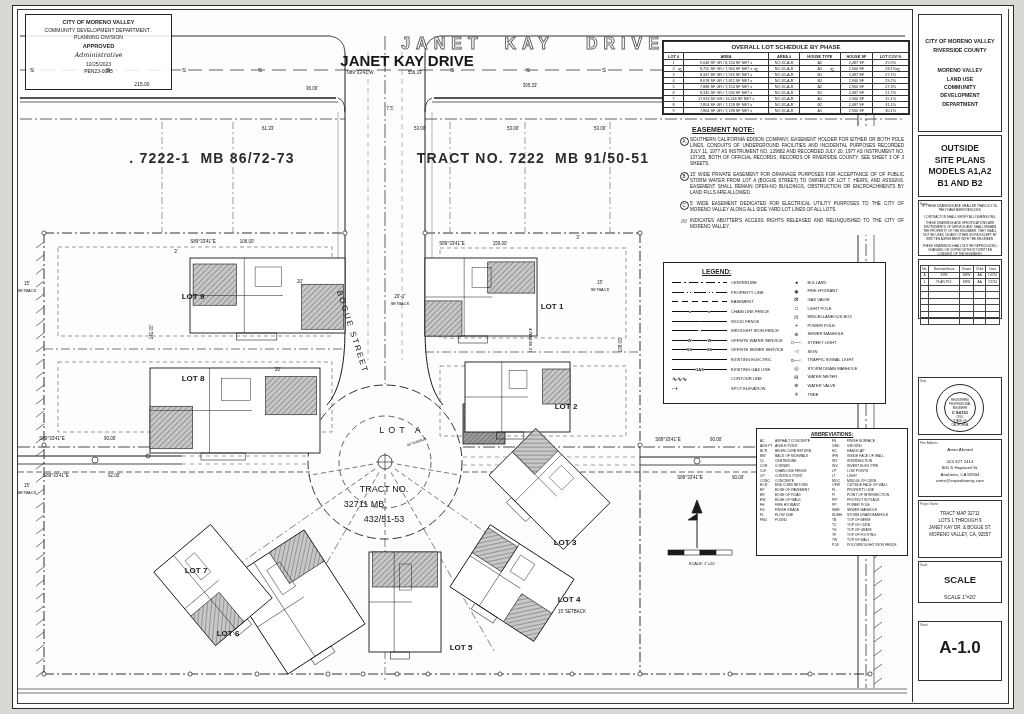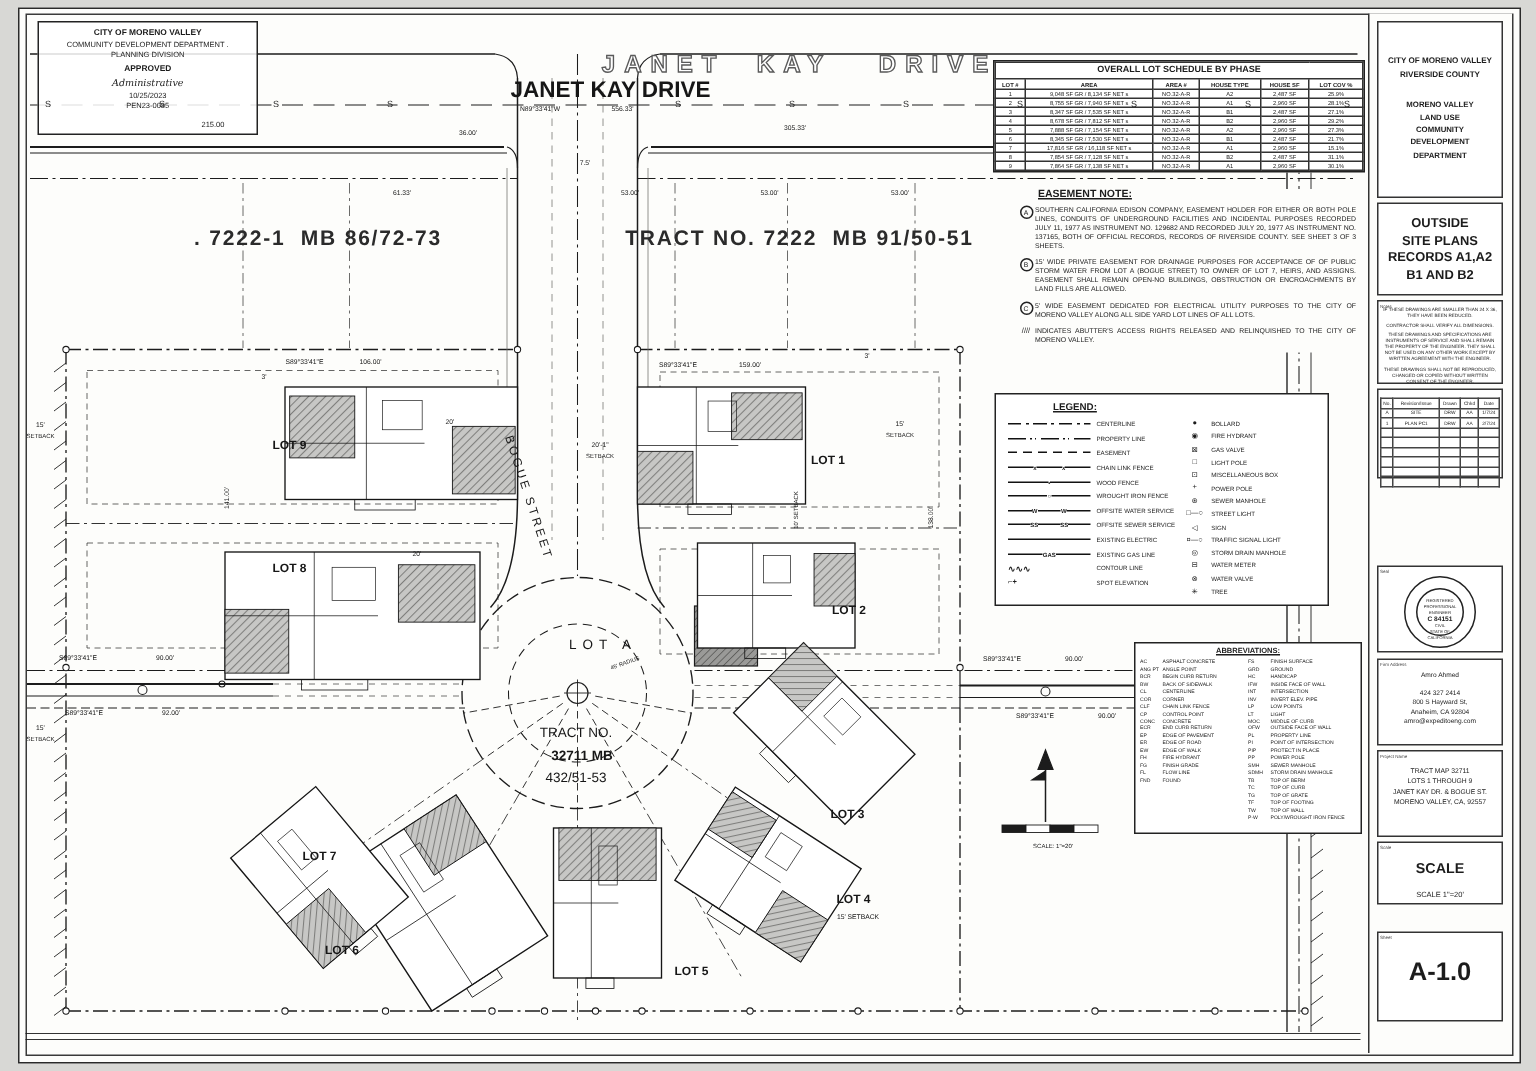--- a/index.html
+++ b/index.html
@@ -734,31 +734,31 @@
 </div>
 
 <div id="labels">
     <div class="lbl b" style="left: 407px; top: 60px; font-size: 15px; transform: translate(-50%, -50%);">JANET KAY DRIVE</div>
     <div class="lbl outline" style="left: 533px; top: 44px; font-size: 16px; transform: translate(-50%, -50%);">JANET  KAY   DRIVE</div>
     <div class="lbl tract" style="left: 212px; top: 158px; font-size: 14px; transform: translate(-50%, -50%);">. 7222-1  MB 86/72-73</div>
     <div class="lbl tract" style="left: 533px; top: 158px; font-size: 14px; transform: translate(-50%, -50%);">TRACT NO. 7222  MB 91/50-51</div>
     <div class="lbl" style="left: 352px; top: 332px; font-size: 8px; letter-spacing: 2px; transform: translate(-50%, -50%) rotate(72deg);">BOGUE STREET</div>
     <div class="lbl" style="left: 402px; top: 430px; font-size: 9px; letter-spacing: 4px; transform: translate(-50%, -50%);">LOT A</div>
     <div class="lbl" style="left: 384px; top: 489px; font-size: 9px; transform: translate(-50%, -50%);">TRACT NO.</div>
-    <div class="lbl" style="left: 388px; top: 504px; font-size: 9px; transform: translate(-50%, -50%); font-weight: bold;">32711 MB</div>
+    <div class="lbl" style="left: 364px; top: 504px; font-size: 9px; transform: translate(-50%, -50%);">32711 MB</div>
     <div class="lbl" style="left: 384px; top: 519px; font-size: 9px; transform: translate(-50%, -50%);">432/51-53</div>
     <div class="lbl b" style="left: 193px; top: 297px; font-size: 8px; transform: translate(-50%, -50%);">LOT 9</div>
     <div class="lbl b" style="left: 193px; top: 379px; font-size: 8px; transform: translate(-50%, -50%);">LOT 8</div>
     <div class="lbl b" style="left: 552px; top: 307px; font-size: 8px; transform: translate(-50%, -50%);">LOT 1</div>
     <div class="lbl b" style="left: 566px; top: 407px; font-size: 8px; transform: translate(-50%, -50%);">LOT 2</div>
     <div class="lbl b" style="left: 565px; top: 543px; font-size: 8px; transform: translate(-50%, -50%);">LOT 3</div>
     <div class="lbl b" style="left: 569px; top: 600px; font-size: 8px; transform: translate(-50%, -50%);">LOT 4</div>
     <div class="lbl b" style="left: 461px; top: 648px; font-size: 8px; transform: translate(-50%, -50%);">LOT 5</div>
     <div class="lbl b" style="left: 228px; top: 634px; font-size: 8px; transform: translate(-50%, -50%);">LOT 6</div>
-    <div class="lbl b" style="left: 213px; top: 571px; font-size: 8px; transform: translate(-50%, -50%);">LOT 7</div>
+    <div class="lbl b" style="left: 196px; top: 571px; font-size: 8px; transform: translate(-50%, -50%);">LOT 7</div>
     <div class="lbl" style="left: 142px; top: 84px; font-size: 5px; transform: translate(-50%, -50%);">215.00</div>
     <div class="lbl" style="left: 360px; top: 73px; font-size: 4.5px; transform: translate(-50%, -50%);">N89°33'41"W</div>
     <div class="lbl" style="left: 415px; top: 73px; font-size: 4.5px; transform: translate(-50%, -50%);">556.33'</div>
     <div class="lbl" style="left: 312px; top: 89px; font-size: 4.5px; transform: translate(-50%, -50%);">36.00'</div>
     <div class="lbl" style="left: 530px; top: 86px; font-size: 4.5px; transform: translate(-50%, -50%);">305.33'</div>
     <div class="lbl" style="left: 390px; top: 109px; font-size: 4.5px; transform: translate(-50%, -50%);">7.5'</div>
     <div class="lbl" style="left: 268px; top: 129px; font-size: 4.5px; transform: translate(-50%, -50%);">61.33'</div>
     <div class="lbl" style="left: 420px; top: 129px; font-size: 4.5px; transform: translate(-50%, -50%);">53.00'</div>
     <div class="lbl" style="left: 513px; top: 129px; font-size: 4.5px; transform: translate(-50%, -50%);">53.00'</div>
     <div class="lbl" style="left: 600px; top: 129px; font-size: 4.5px; transform: translate(-50%, -50%);">53.00'</div>
@@ -816,21 +816,21 @@
         <div class="agency2">LAND USE</div>
         <div class="agency2">COMMUNITY</div>
         <div class="agency2">DEVELOPMENT</div>
         <div class="agency2">DEPARTMENT</div>
       </div>
   </div>
   <div class="pbox pcenter" style="top:126px;height:62px;">
     <div style="margin-top:7px;" id="title-lines">
         <div class="btitle">OUTSIDE</div>
         <div class="btitle">SITE PLANS</div>
-        <div class="btitle">RECORDS A1,A2</div>
+        <div class="btitle">MODELS A1,A2</div>
         <div class="btitle">B1 AND B2</div>
       </div>
   </div>
   <div class="pbox pnotes" style="top:191px;height:56px;">
     <span class="ptag">Notes</span>
     <div id="notes-lines" style="margin-top:3px;">
         <p>IF THESE DRAWINGS ARE SMALLER THAN 24 X 36, THEY HAVE BEEN REDUCED.</p>
         <p>CONTRACTOR SHALL VERIFY ALL DIMENSIONS.</p>
         <p>THESE DRAWINGS AND SPECIFICATIONS ARE INSTRUMENTS OF SERVICE AND SHALL REMAIN THE PROPERTY OF THE ENGINEER. THEY SHALL NOT BE USED ON ANY OTHER WORK EXCEPT BY WRITTEN AGREEMENT WITH THE ENGINEER.</p>
         <p>THESE DRAWINGS SHALL NOT BE REPRODUCED, CHANGED OR COPIED WITHOUT WRITTEN CONSENT OF THE ENGINEER.</p>

